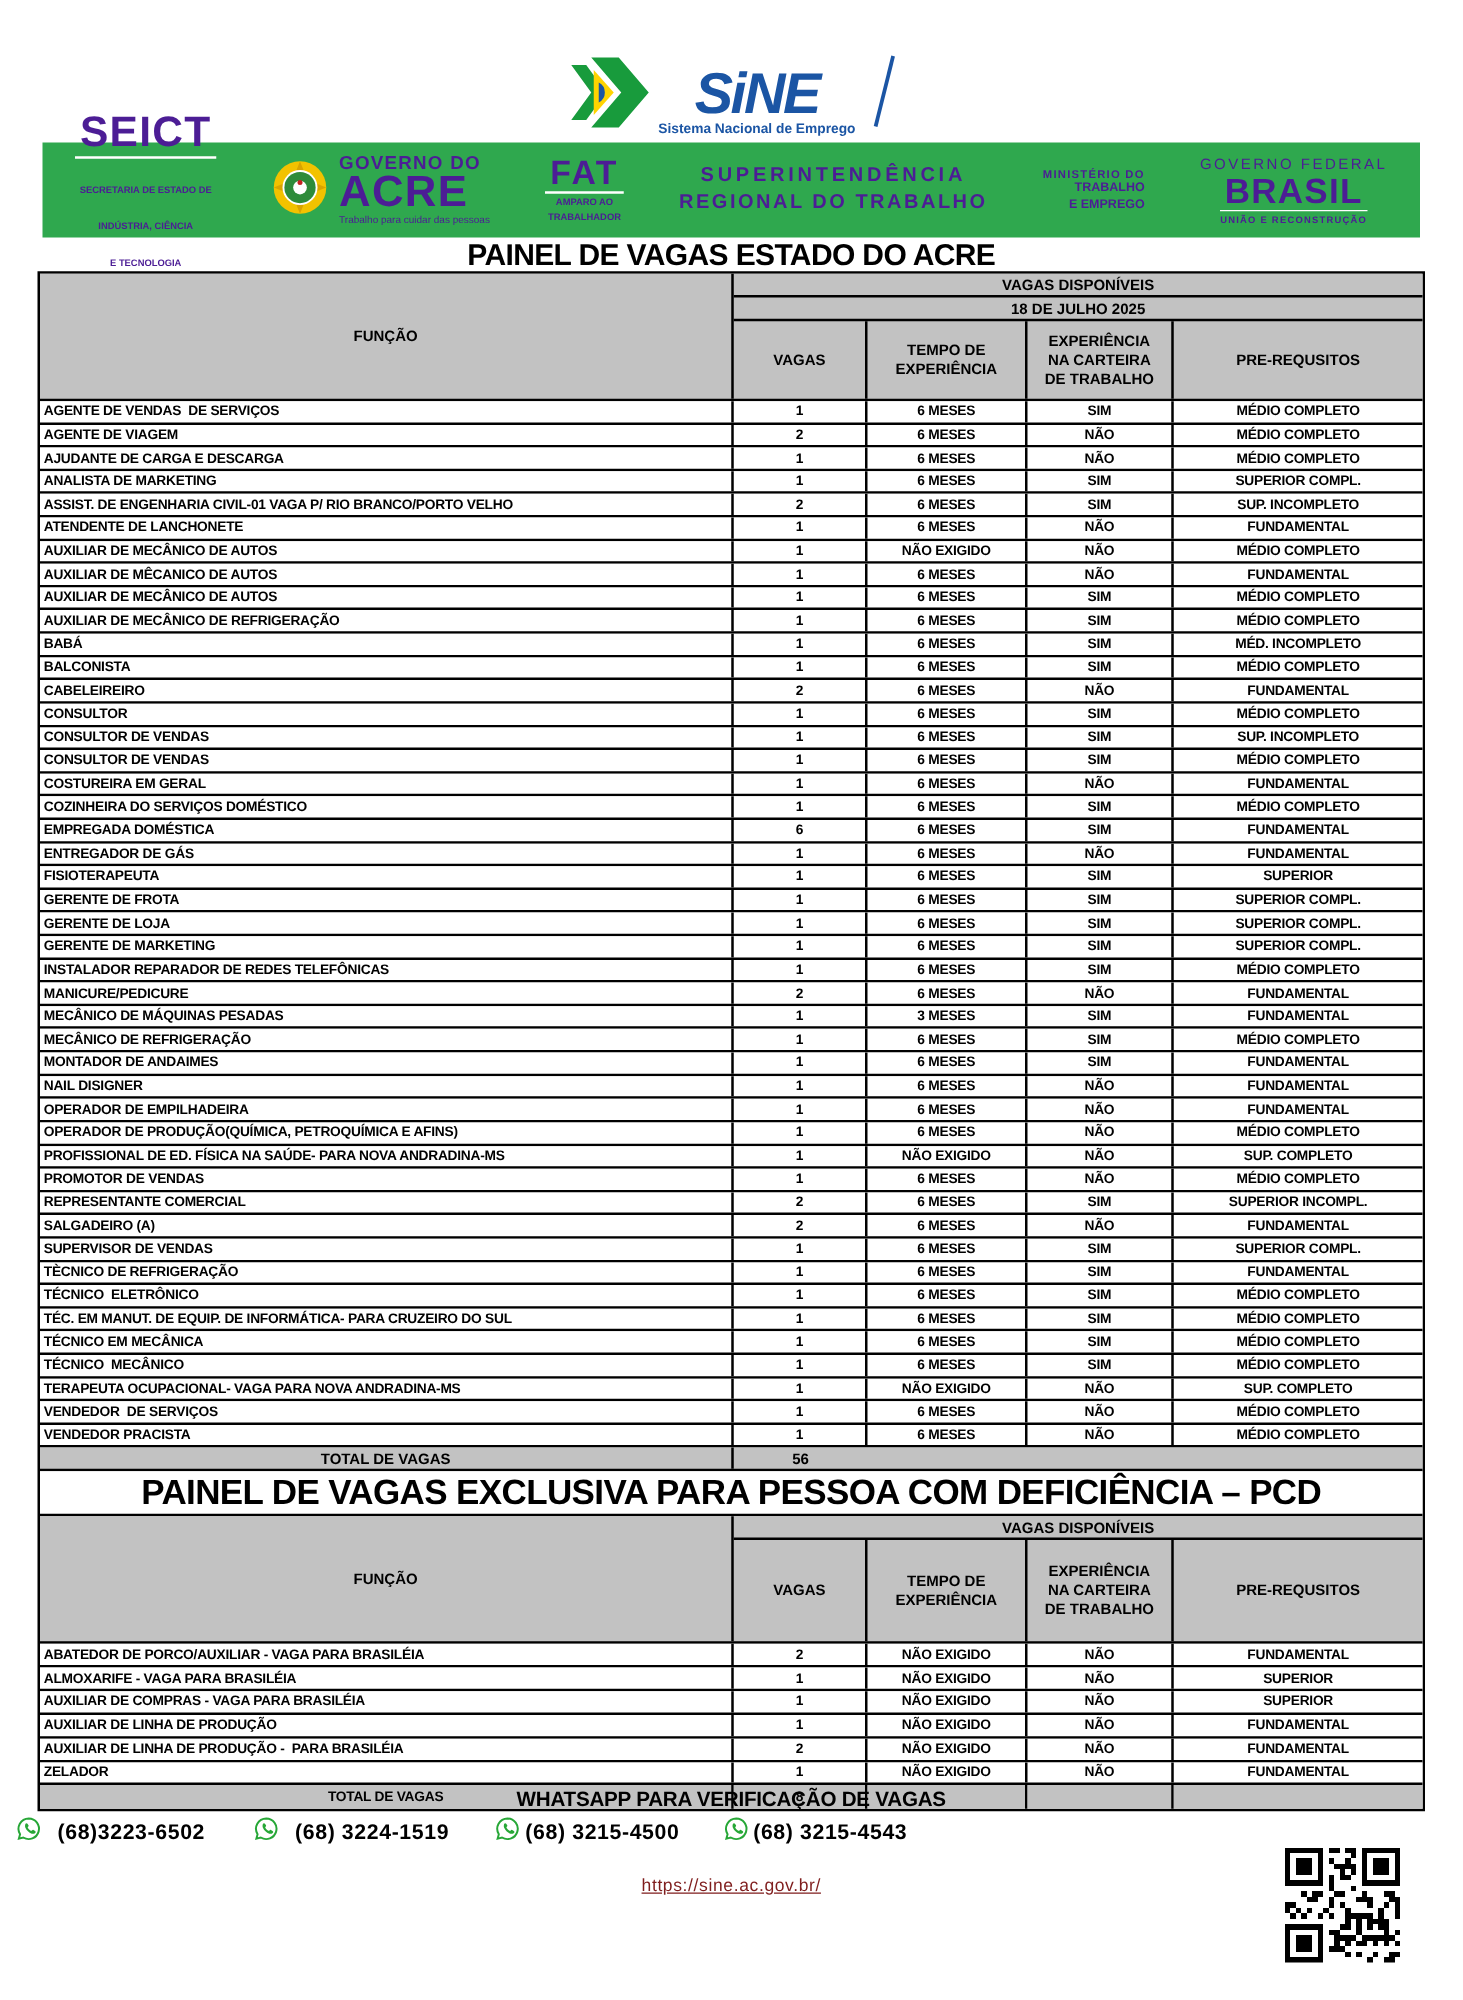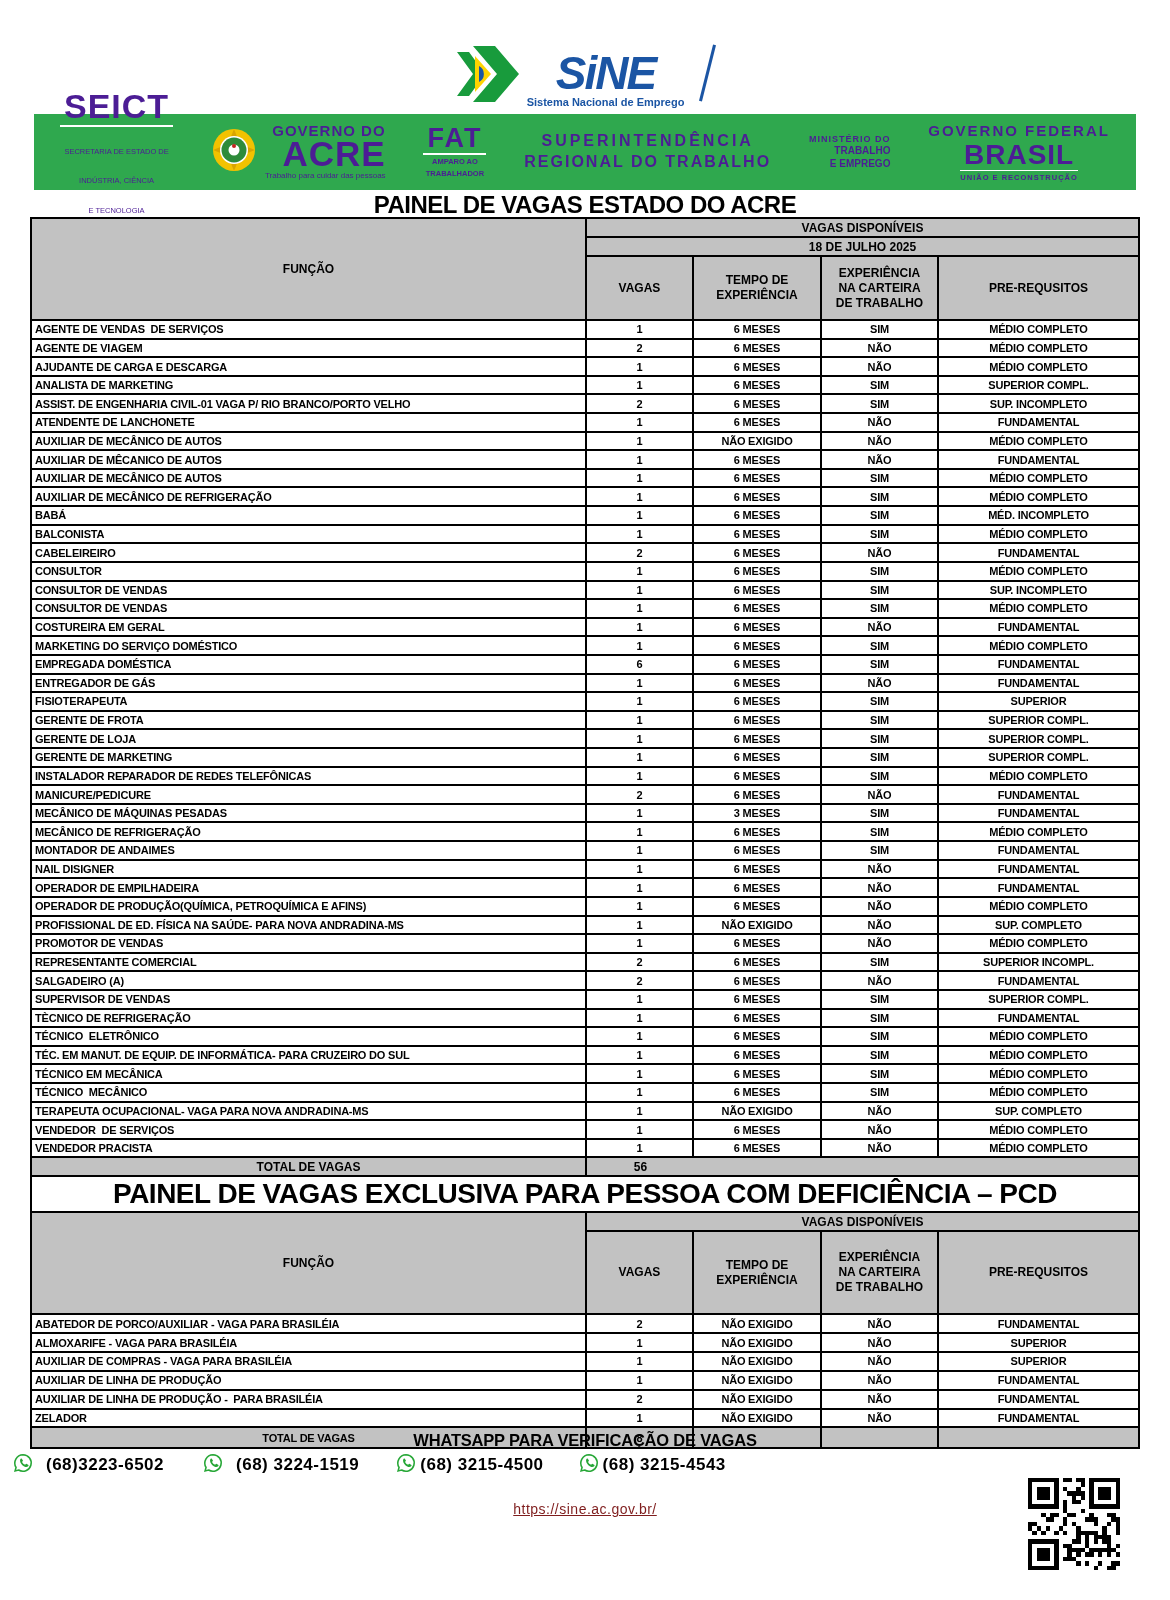--- a/index.html
+++ b/index.html
@@ -21,35 +21,35 @@
   .casa-line2{ font-size:37px; font-weight:bold; color:#1b55a4; letter-spacing:-1px; line-height:1; }
   .casa-line3{ font-size:11px; font-weight:bold; color:#1b55a4; letter-spacing:0.5px; margin-top:2px; }
 
   
   .banner{ position:absolute; top:114px; left:34px; width:1102px; height:76px;
     background:#2fa84e; display:flex; align-items:center; justify-content:space-between;
     padding:2px 26px; color:#4c1d95; }
   .bn{ display:flex; flex-direction:column; align-items:center; text-align:center; }
   .seict-title{ font-size:34px; font-weight:bold; letter-spacing:1px; line-height:1;
     border-bottom:2px solid #fff; padding:0 4px 2px 4px; }
-  .seict-sub{ font-size:7.5px; font-weight:normal; line-height:1.25; margin-top:20px; }
-  .acre-block{ display:flex; align-items:center; gap:8px; text-align:right; }
+  .seict-sub{ font-size:7.5px; font-weight:bold; line-height:1.25; margin-top:20px; }
+  .acre-block{ display:flex; align-items:center; gap:8px; text-align:left; }
   .acre-texts{ display:flex; flex-direction:column; }
   .acre-l1{ font-size:15px; font-weight:bold; letter-spacing:1px; line-height:1; }
   .acre-l2{ font-size:35px; font-weight:bold; letter-spacing:1px; line-height:0.9; }
   .acre-l3{ font-size:8px; line-height:1.4; }
   .fat-title{ font-size:27px; font-weight:bold; letter-spacing:2px; line-height:1;
     border-bottom:2px solid #fff; padding:0 4px 1px 4px; }
   .fat-sub{ font-size:7.5px; font-weight:bold; line-height:1.3; margin-top:2px; }
   .srt-l1{ font-size:16px; font-weight:bold; letter-spacing:3px; line-height:1.3; }
   .srt-l2{ font-size:16px; font-weight:bold; letter-spacing:2px; line-height:1.3; }
   .mte{ align-items:flex-end; text-align:right; }
   .mte-l1{ font-size:9px; font-weight:bold; letter-spacing:1px; line-height:1.3; }
   .mte-l2,.mte-l3{ font-size:10px; font-weight:bold; line-height:1.25; }
-  .br-l1{ font-size:15px; font-weight:bold; letter-spacing:2px; line-height:1.2; }
+  .br-l1{ font-size:12px; font-weight:normal; letter-spacing:2px; line-height:1.2; }
   .br-l2{ font-size:28px; font-weight:bold; letter-spacing:1px; line-height:1.05; }
   .br-l3{ font-size:7.5px; font-weight:bold; letter-spacing:1px; border-top:1px solid #fff;
     padding-top:2px; margin-top:1px; }
 
   
   .doc-title{ position:absolute; top:191px; left:0; width:100%; text-align:center;
     font-size:24px; font-weight:bold; letter-spacing:-0.5px; }
 
   
   .tables{ position:absolute; top:217px; left:30px; width:1110px; border:2px solid #000; }
@@ -295,21 +295,21 @@
         <div class="tcell c4">MÉDIO COMPLETO</div>
       </div>
       <div class="trow t1row">
         <div class="tcell c0">COSTUREIRA EM GERAL</div>
         <div class="tcell c1">1</div>
         <div class="tcell c2">6 MESES</div>
         <div class="tcell c3">NÃO</div>
         <div class="tcell c4">FUNDAMENTAL</div>
       </div>
       <div class="trow t1row">
-        <div class="tcell c0">MARKETING DO SERVIÇO DOMÉSTICO</div>
+        <div class="tcell c0">COZINHEIRA DO SERVIÇOS DOMÉSTICO</div>
         <div class="tcell c1">1</div>
         <div class="tcell c2">6 MESES</div>
         <div class="tcell c3">SIM</div>
         <div class="tcell c4">MÉDIO COMPLETO</div>
       </div>
       <div class="trow t1row">
         <div class="tcell c0">EMPREGADA DOMÉSTICA</div>
         <div class="tcell c1">6</div>
         <div class="tcell c2">6 MESES</div>
         <div class="tcell c3">SIM</div>

